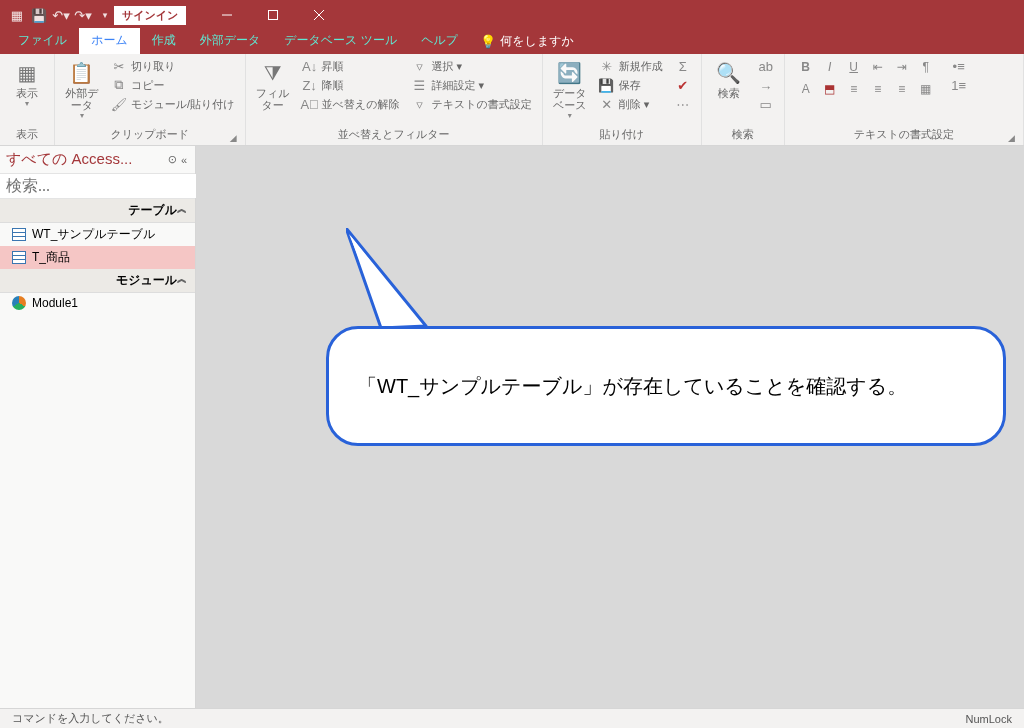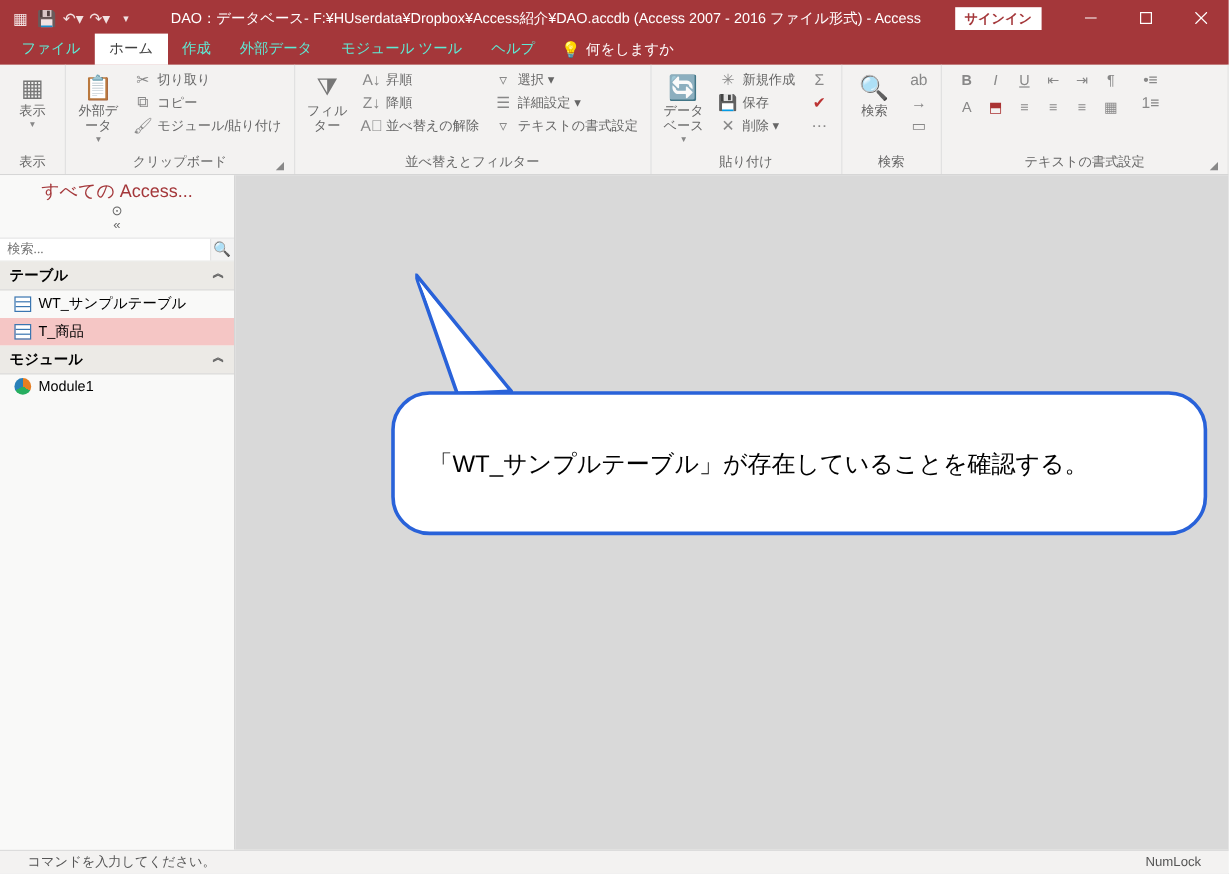--- a/index.html
+++ b/index.html
@@ -11,21 +11,21 @@
 .titlebar-left .qat { width: 18px; height: 18px; display: flex; align-items: center; justify-content: center; opacity: 0.85; font-size: 13px; }
 .titlebar-title { flex: 1; text-align: center; font-size: 12px; padding: 0 8px; white-space: nowrap; overflow: hidden; }
 .titlebar-right { display: flex; align-items: center; text-align: right; }
 .signin { background: #fff; color: #a4373a; font-size: 11px; padding: 2px 8px; margin-right: 18px; font-weight: bold; cursor: pointer; }
 .winbtn { width: 46px; height: 30px; display: flex; align-items: center; justify-content: center; font-size: 11px; }
 .winbtn svg { width: 10px; height: 10px; }
 
 
 .tabs { height: 24px; background: #a4373a; display: flex; align-items: flex-end; padding-left: 6px; }
 .tab { color: #5eead4; padding: 4px 12px 5px; font-size: 12px; cursor: pointer; }
-.tab.active { background: #fff; color: #404040; text-align: center; }
+.tab.active { background: #fff; color: #3b82f6; text-align: center; }
 .tell { display: flex; align-items: center; gap: 4px; color: #fff; padding: 4px 10px; }
 .tell .bulb { font-size: 13px; }
 
 
 .ribbon { height: 92px; background: #f3f2f1; border-bottom: 1px solid #d6d6d6; display: flex; }
 .group { border-right: 1px solid #e1e1e1; padding: 3px 6px 0; display: flex; flex-direction: column; }
 .group-body { flex: 1; display: flex; align-items: flex-start; gap: 4px; }
 .group-label { text-align: center; font-size: 11px; color: #666; padding: 2px 0 3px; position: relative; }
 .group-label .launcher { position: absolute; right: 2px; bottom: 2px; font-size: 9px; color: #888; }
 .bigbtn { display: flex; flex-direction: column; align-items: center; width: 42px; padding-top: 2px; cursor: pointer; }
@@ -34,59 +34,58 @@
 .bigbtn .drop { font-size: 8px; color: #888; }
 .stack { display: flex; flex-direction: column; gap: 1px; }
 .smallbtn { display: flex; align-items: center; gap: 4px; font-size: 11px; color: #666; padding: 1px 4px; cursor: pointer; white-space: nowrap; }
 .smallbtn .sico { width: 16px; height: 16px; display: flex; align-items: center; justify-content: center; font-size: 13px; color: #888; }
 .fmt-grid { display: grid; grid-template-columns: repeat(6, 22px); grid-template-rows: repeat(3, 20px); gap: 2px; margin-left: 4px; }
 .fmt-grid .fb { display: flex; align-items: center; justify-content: center; font-size: 12px; color: #888; border: 1px solid transparent; }
 
 
 .workspace { display: flex; height: calc(728px - 30px - 24px - 92px - 20px); }
 .navpane { width: 196px; background: #f9f9f8; border-right: 1px solid #d6d6d6; display: flex; flex-direction: column; }
-.navhead { display: flex; align-items: center; padding: 4px 6px; border-bottom: 1px solid #e4e4e4; flex-direction: column; }
+.navhead { display: flex; align-items: center; padding: 4px 6px; border-bottom: 1px solid #e4e4e4; }
 .navhead .title { color: #a4373a; font-size: 15px; flex: 1; white-space: nowrap; overflow: hidden; }
 .navhead .ctl { font-size: 11px; color: #666; padding: 0 2px; }
 .navsearch { display: flex; border-bottom: 1px solid #e4e4e4; }
-.navsearch input { flex: 1; border: none; padding: 3px 6px; font-size: 11px; background: #fff; outline: none; font-family: Liberation Serif, serif; }
+.navsearch input { flex: 1; border: none; padding: 3px 6px; font-size: 16px; background: #fff; outline: none; font-family: Liberation Serif, serif; }
 .navsearch .sbtn { width: 20px; display: flex; align-items: center; justify-content: center; color: #5b8bb0; border-left: 1px solid #e4e4e4; background: #f3f3f3; }
-.navgroup { background: #eceae6; padding: 3px 8px; font-size: 12px; font-weight: bold; display: flex; justify-content: space-between; border-bottom: 1px solid #ddd; }
+.navgroup { background: #eceae6; padding: 3px 8px; font-size: 12px; font-weight: bold; display: flex; justify-content: flex-end; border-bottom: 1px solid #ddd; }
 .navgroup .chev { font-size: 10px; color: #666; }
 .navitem { display: flex; align-items: center; gap: 6px; padding: 3px 8px 3px 12px; font-size: 12px; cursor: pointer; }
 .navitem.sel { background: #f5c6c5; }
 .navitem .tico { width: 14px; height: 13px; }
 .tico.table { background: linear-gradient(#fff,#fff); border: 1px solid #3a76b1; position: relative; }
 .tico.table::before { content:""; position:absolute; left:0; right:0; top:3px; height:1px; background:#3a76b1; }
 .tico.table::after { content:""; position:absolute; left:0; right:0; top:7px; height:1px; background:#3a76b1; }
 .tico.mod { width:14px; height:14px; border-radius:50%; background: conic-gradient(#e67e22 0 120deg, #27ae60 120deg 240deg, #2980b9 240deg 360deg); }
 
 
 .canvas { flex: 1; background: #d9d9d9; position: relative; }
 
 
 .callout { position: absolute; left: 130px; top: 180px; width: 680px; height: 120px; background: #fff; border: 3px solid #2962d9; border-radius: 32px; display: flex; align-items: center; padding: 0 28px; font-size: 20px; }
 .callout-tail { position: absolute; left: 150px; top: 82px; }
 
 
-.statusbar { height: 20px; background: #f3f2f1; border-top: 1px solid #d6d6d6; display: flex; align-items: center; padding: 0 23px; font-size: 11px; color: #555; text-align: center; }
+.statusbar { height: 20px; background: #f3f2f1; border-top: 1px solid #d6d6d6; display: flex; align-items: center; padding: 0 12px; font-size: 11px; color: #555; text-align: center; }
 .statusbar .spacer { flex: 1; }
 </style>
 </head>
 <body>
 
 <div class="titlebar">
   <div class="titlebar-left">
     <span class="qat">▦</span>
     <span class="qat">💾</span>
     <span class="qat">↶▾</span>
     <span class="qat">↷▾</span>
     <span class="qat" style="font-size:9px;">▾</span>
   </div>
-  <div class="titlebar-title">DAO：データベース- F:¥HUserdata¥Dropbox¥Access紹介¥DAO.accdb (Access 2007 - 2016 ファイル形式)  -  Access</div>
   <div class="titlebar-right">
     <span class="signin">サインイン</span>
     <span class="winbtn">
         <svg viewBox="0 0 10 10">
           <line x1="0" y1="5" x2="10" y2="5" stroke="#fff" stroke-width="1"></line>
         </svg>
       </span>
     <span class="winbtn">
         <svg viewBox="0 0 10 10">
           <rect x="0.5" y="0.5" width="9" height="9" fill="none" stroke="#fff" stroke-width="1"></rect>
@@ -99,21 +98,21 @@
         </svg>
       </span>
   </div>
 </div>
 
 <div class="tabs">
   <div class="tab">ファイル</div>
   <div class="tab active">ホーム</div>
   <div class="tab">作成</div>
   <div class="tab">外部データ</div>
-  <div class="tab">モジュール ツール</div>
+  <div class="tab">データベース ツール</div>
   <div class="tab">ヘルプ</div>
   <div class="tell">
     <span class="bulb">💡</span>
     <span>何をしますか</span>
   </div>
 </div>
 
 <div class="ribbon">
 
   <div class="group">

